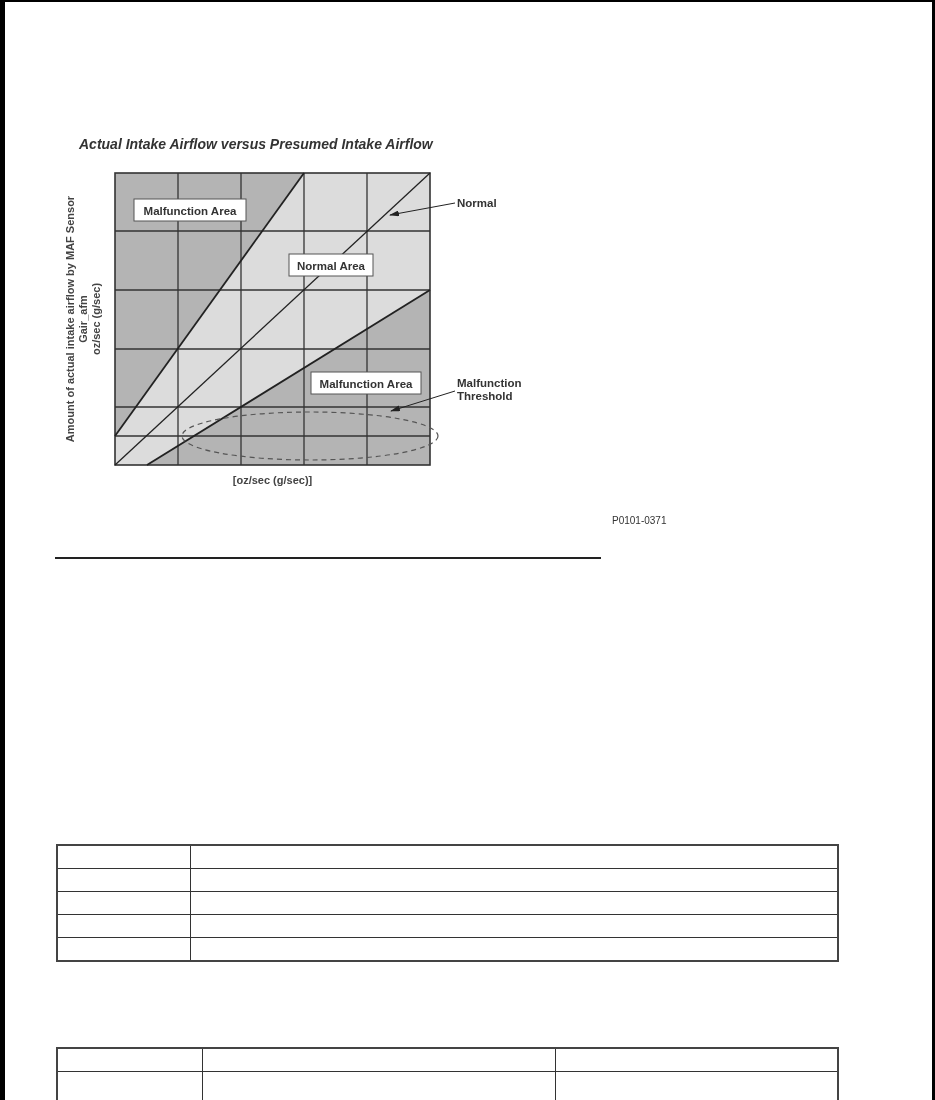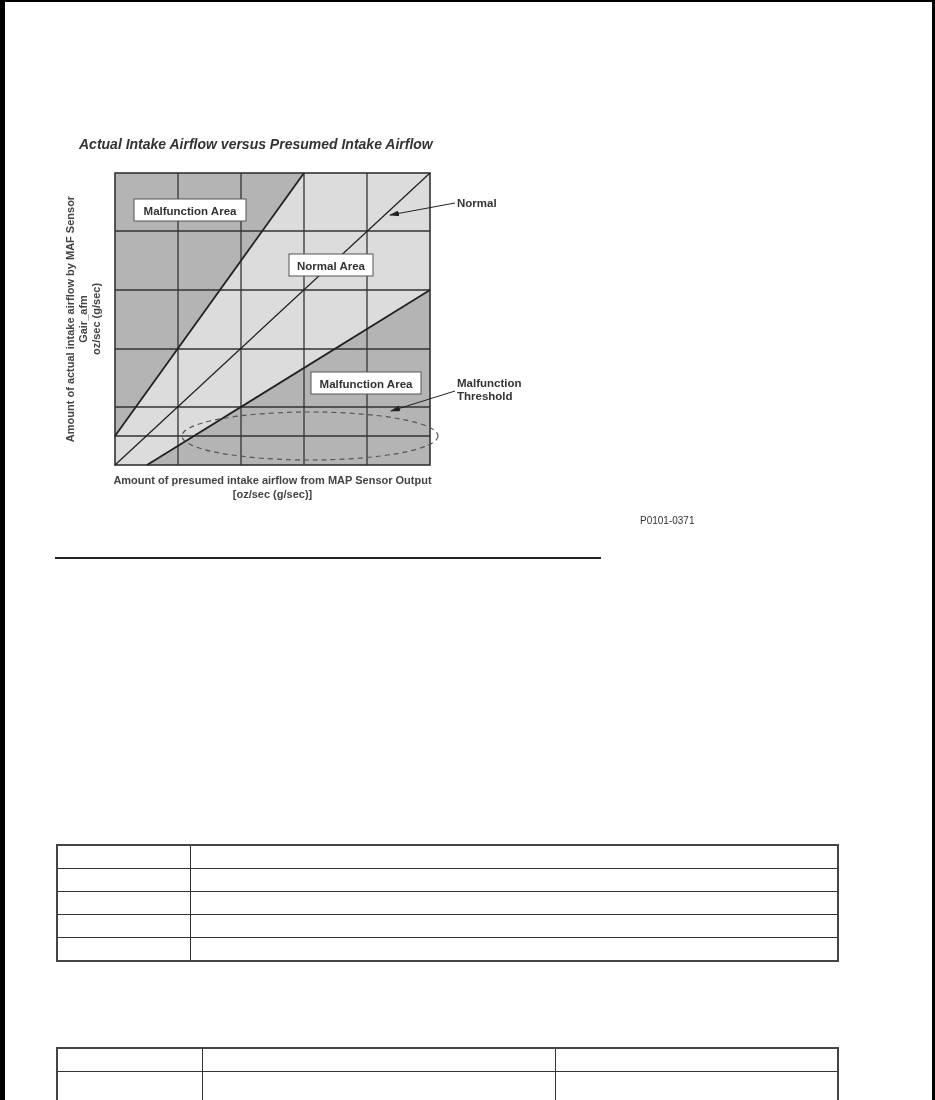--- a/index.html
+++ b/index.html
@@ -22,21 +22,21 @@
   .y-label {
     position: absolute; left: 100px; top: 173px; width: 292px;
     transform-origin: 0 0; transform: translate(-36px, 292px) rotate(-90deg);
     font-size: 11px; font-weight: bold; color: #444; text-align: center; line-height: 13px;
   }
   .x-label {
     position: absolute; left: 80px; top: 473px; width: 385px;
     font-size: 11px; font-weight: bold; color: #444; text-align: center; line-height: 14px;
   }
   .fig-id {
-    position: absolute; left: 612px; top: 515px; font-size: 10px; color: #333; margin-left: 28px;
+    position: absolute; left: 612px; top: 515px; font-size: 10px; color: #333;
   }
   .rule {
     position: absolute; left: 55px; top: 557px; width: 546px; height: 2px; background: #222;
   }
 
   table.doc-table {
     position: absolute; border-collapse: collapse;
     border: 2px solid #444;
   }
   table.doc-table td {
@@ -105,21 +105,20 @@
   <text x="457" y="400" font-family="Liberation Sans, sans-serif" font-size="11.5" font-weight="bold" fill="#333">Threshold</text>
 </svg>
 
 <div class="y-label">
   <div>Amount of actual intake airflow by MAF Sensor</div>
   <div>Gair_afm</div>
   <div>oz/sec (g/sec)</div>
 </div>
 
 <div class="x-label">
-  <div>Amount of presumed intake airflow from MAP Sensor Output</div>
   <div>[oz/sec (g/sec)]</div>
 </div>
 
 <div class="fig-id">P0101-0371</div>
 
 <div class="rule"></div>
 
 <table class="doc-table t1">
   <tbody>
       <tr>

